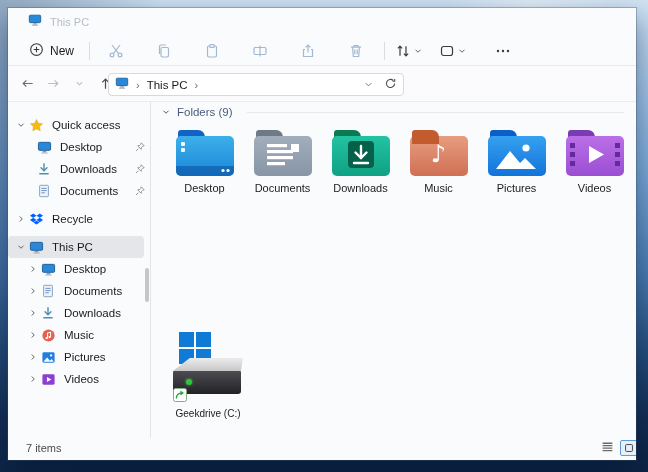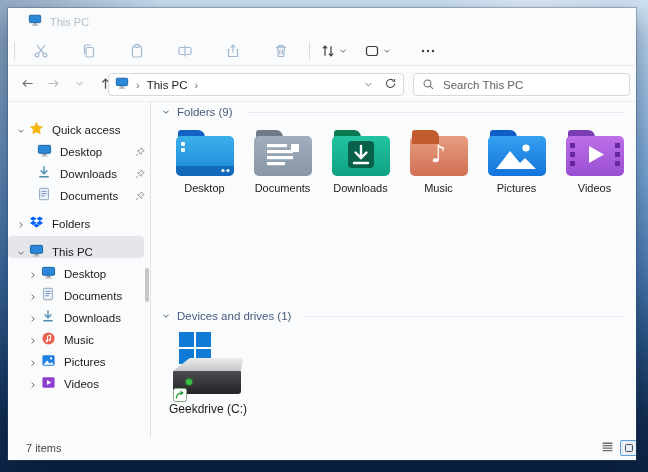--- a/index.html
+++ b/index.html
@@ -37,21 +37,21 @@
   .addr .crumb { font-size:11.5px; color:#1b1b1b; }
   .addr .spring { flex:1; }
   .searchbox { position:absolute; left:405px; top:7px; width:217px; height:23px; background:#fff; border:1px solid #d9d9d9; border-radius:4px; display:flex; align-items:center; padding:0 8px; gap:8px; }
   .searchbox .ph { font-size:11.5px; color:#616161; }
 
   
   .bodyarea { position:absolute; left:0; top:94px; width:100%; height:336px; }
   .sidebar { position:absolute; left:0; top:0; width:142px; height:100%; padding-top:12px; }
   .side-divider { position:absolute; left:142px; top:0; width:1px; height:100%; background:#e4e4e4; }
   .side-thumb { position:absolute; left:137px; top:166px; width:4px; height:34px; background:#c6c6c6; border-radius:2px; }
-  .row { display:flex; align-items:flex-end; height:22px; padding-left:6px; padding-right:4px; font-size:11.5px; color:#1b1b1b; }
+  .row { display:flex; align-items:center; height:22px; padding-left:6px; padding-right:4px; font-size:11.5px; color:#1b1b1b; }
   .row .exp { width:14px; display:flex; align-items:center; justify-content:center; flex:0 0 14px; }
   .row .ico { width:16px; height:16px; margin-right:8px; flex:0 0 16px; display:flex; align-items:center; justify-content:center; }
   .row .lbl { white-space:nowrap; }
   .row .pin { margin-left:auto; width:12px; height:12px; }
   .row.child { padding-left:28px; }
   .row.sub { padding-left:18px; }
   .row.gap { margin-top:6px; }
   .row.selected { background:#e4e6e9; border-radius:4px; margin-right:6px; }
 
   
@@ -73,21 +73,21 @@
   .drive-tile { position:absolute; left:12px; top:130px; width:90px; display:flex; flex-direction:column; align-items:center; }
   .drive-icon { position:relative; width:78px; height:68px; }
   .winlogo { position:absolute; left:10px; top:0; width:33px; height:33px; display:grid; grid-template-columns:15px 15px; grid-template-rows:15px 15px; gap:2px; }
   .winlogo i { background:#0f7bd7; }
   .drv-top { position:absolute; left:4px; top:26px; width:70px; height:13px;
     background:linear-gradient(180deg,#ececec,#c7c7c9); clip-path:polygon(24% 0,100% 0,97% 100%,0 100%); }
   .drv-front { position:absolute; left:4px; top:39px; width:68px; height:23px; border-radius:1px 1px 3px 3px;
     background:linear-gradient(180deg,#4b4b50,#232327); }
   .drv-front .led { position:absolute; left:13px; top:8px; width:6px; height:6px; border-radius:50%; background:#35c23f; box-shadow:0 0 3px #35c23f; }
   .badge { position:absolute; left:4px; top:56px; }
-  .drv-label { margin-top:2px; font-size:12px; color:#1b1b1b; }
+  .drv-label { margin-top:8px; font-size:10px; color:#1b1b1b; }
 
   
   .statusbar { position:absolute; left:8px; bottom:0; width:100%; height:22px; display:flex; align-items:center; padding:0 6px 2px 10px; }
   .statusbar .cnt { font-size:11px; color:#4a4a4a; }
   .statusbar .spring { flex:1; }
   .view-toggle { display:flex; align-items:center; gap:6px; }
   .vt-icons { width:18px; height:16px; border:1px solid #5f9bd5; background:#e7f0f9; border-radius:2px; display:flex; align-items:center; justify-content:center; }
 </style>
 </head>
 <body>
@@ -103,20 +103,29 @@
         <svg width="14" height="14" viewBox="0 0 16 16">
             <rect x="1.5" y="2.5" width="13" height="8.5" rx="1.2" fill="#2b88d8" stroke="#1a5f9e"></rect>
             <rect x="6" y="11.8" width="4" height="1.4" fill="#8a8f98"></rect>
             <rect x="4.5" y="13.2" width="7" height="1.3" rx="0.6" fill="#aab0b8"></rect>
           </svg>
       </span>
       <span class="ttl">This PC</span>
     </div>
 
     <div class="toolbar">
+      <div class="newbtn">
+        <span>
+          <svg width="15" height="15" viewBox="0 0 16 16" fill="none" stroke="#3b3b3b" stroke-width="1.2">
+              <circle cx="8" cy="8" r="6.2"></circle>
+              <path d="M8 5v6M5 8h6"></path>
+            </svg>
+        </span>
+        <span>New</span>
+      </div>
       <div class="tb-sep"></div>
       <div class="tb-group" style="margin-left:6px; gap:4px;">
         <div class="tb-btn">
           <svg width="16" height="16" viewBox="0 0 16 16" fill="none" stroke="#a3b9d1" stroke-width="1.2">
               <circle cx="4" cy="12" r="1.9"></circle>
               <circle cx="12" cy="12" r="1.9"></circle>
               <path d="M5.4 10.6L12 2M10.6 10.6L4 2"></path>
             </svg>
         </div>
         <div class="tb-btn" style="margin-left:16px;">
@@ -216,27 +225,20 @@
             </svg>
         </span>
         <span>
           <svg width="13" height="13" viewBox="0 0 16 16" fill="none" stroke="#4a4a4a" stroke-width="1.3">
               <path d="M13 8a5 5 0 1 1-1.6-3.7"></path>
               <path d="M13.2 2.6v2.6h-2.6"></path>
             </svg>
         </span>
       </div>
 
-      <div class="searchbox">
-        <svg width="13" height="13" viewBox="0 0 16 16" fill="none" stroke="#707070" stroke-width="1.3">
-            <circle cx="6.7" cy="6.7" r="4.2"></circle>
-            <path d="M10 10l3.5 3.5"></path>
-          </svg>
-        <span class="ph">Search This PC</span>
-      </div>
     </div>
 
     <div class="bodyarea">
 
       <div class="sidebar">
         <div class="row">
           <span class="exp">
               <svg width="10" height="10" viewBox="0 0 16 16" fill="none" stroke="#5f6368" stroke-width="1.6">
                 <path d="M4 6l4 4 4-4"></path>
               </svg>
@@ -290,21 +292,21 @@
           <span class="exp">
               <svg width="10" height="10" viewBox="0 0 16 16" fill="none" stroke="#5f6368" stroke-width="1.6">
                 <path d="M6 4l4 4-4 4"></path>
               </svg>
             </span>
           <span class="ico">
               <svg width="15" height="15" viewBox="0 0 16 16" fill="#0061fe">
                 <path d="M4.5 1.6L8 3.9 4.5 6.2 1 3.9zM11.5 1.6L15 3.9l-3.5 2.3L8 3.9zM4.5 6.2L8 8.5l-3.5 2.3L1 8.5zM11.5 6.2L15 8.5l-3.5 2.3L8 8.5zM4.7 11.3L8 13.4l3.3-2.1L8 9.4z"></path>
               </svg>
             </span>
-          <span class="lbl">Folders</span>
+          <span class="lbl">Recycle</span>
         </div>
 
         <div class="row gap selected">
           <span class="exp">
               <svg width="10" height="10" viewBox="0 0 16 16" fill="none" stroke="#5f6368" stroke-width="1.6">
                 <path d="M4 6l4 4 4-4"></path>
               </svg>
             </span>
           <span class="ico">
               <svg width="15" height="15" viewBox="0 0 16 16">
@@ -498,27 +500,20 @@
                     <rect x="49" y="13" width="5" height="5" fill="#66289d"></rect>
                     <rect x="49" y="22" width="5" height="5" fill="#66289d"></rect>
                     <path d="M23 7l15 8.5L23 24z" fill="#fff"></path>
                   </svg>
               </div>
             </div>
             <div class="flabel">Videos</div>
           </div>
         </div>
 
-        <div class="sec-hd" style="top:204px;">
-          <svg width="10" height="10" viewBox="0 0 16 16" fill="none" stroke="#4a5b7d" stroke-width="1.6">
-              <path d="M4 6l4 4 4-4"></path>
-            </svg>
-          <span class="t">Devices and drives (1)</span>
-          <span class="ln"></span>
-        </div>
 
         <div class="drive-tile" style="top:230px;">
           <div class="drive-icon">
             <div class="winlogo">
                 <i></i>
                 <i></i>
                 <i></i>
                 <i></i>
               </div>
             <div class="drv-top"></div>

